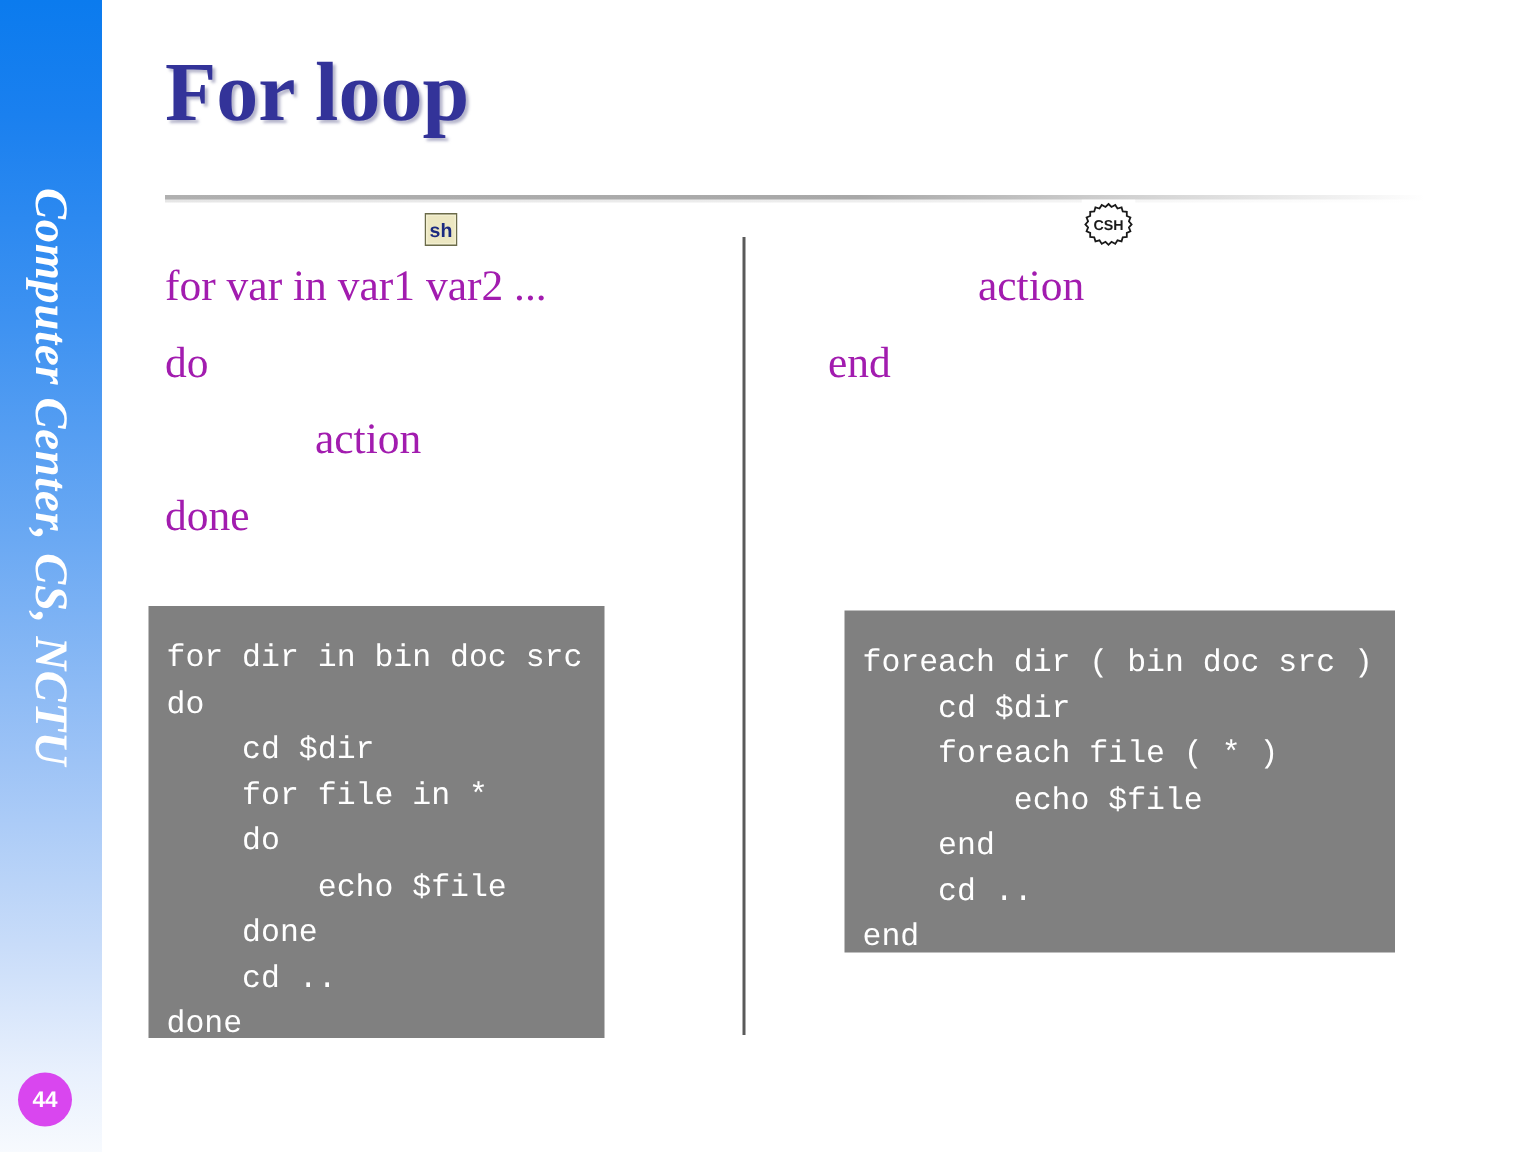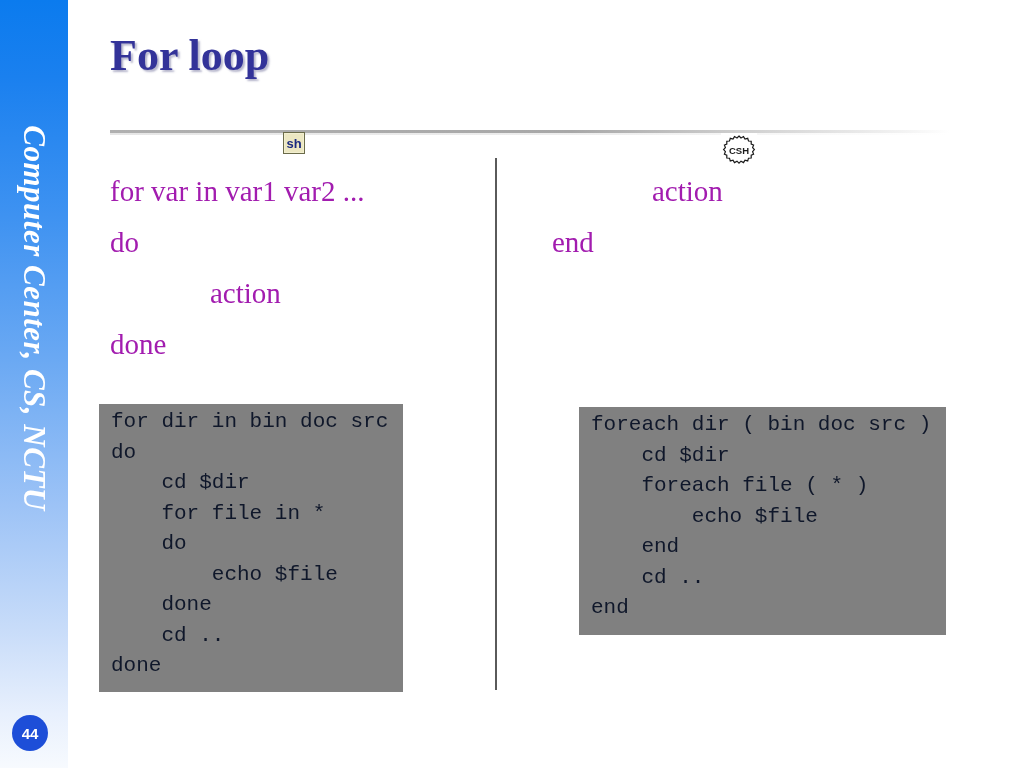--- a/index.html
+++ b/index.html
@@ -61,37 +61,37 @@
     letter-spacing: 0.5px;
     margin-top: 300px;
   }
   .page-badge {
     position: absolute;
     left: 12px;
     top: 715px;
     width: 36px;
     height: 36px;
     border-radius: 50%;
-    background: #1d4ed8;
+    background: #d946ef;
     color: #ffffff;
     font-family: "Liberation Sans", sans-serif;
     font-size: 15px;
     font-weight: bold;
     display: flex;
     align-items: center;
     justify-content: center;
   }
 
   
   .title {
     position: absolute;
     left: 110px;
     top: 30px;
     font-family: "Liberation Serif", serif;
-    font-size: 44px;
+    font-size: 56px;
     font-weight: bold;
     color: #333399;
     text-shadow: 2px 2px 2px rgba(120,120,160,0.55);
     letter-spacing: 0px;
   }
 
   
   .title-rule {
     position: absolute;
     left: 110px;
@@ -126,21 +126,21 @@
     top: 158px;
     width: 2px;
     height: 532px;
     background: #5a5a5a;
   }
 
   
   .icon-sh {
     position: absolute;
     left: 283px;
-    top: 132px;
+    top: 142px;
     width: 36px;
     height: 22px;
   }
   .icon-csh {
     position: absolute;
     left: 721px;
     top: 133px;
     width: 36px;
     height: 34px;
   }
@@ -155,39 +155,38 @@
   }
   .col-left  { left: 110px; top: 166px; width: 370px; }
   .col-right { left: 552px; top: 166px; width: 400px; }
   .col .ln { white-space: pre; }
   .col .ind { padding-left: 100px; }
 
   
   .code {
     position: absolute;
     background: #808080;
-    color: #0f172a;
+    color: #ffffff;
     font-family: "Liberation Mono", monospace;
     font-size: 21px;
     line-height: 30.5px;
     white-space: pre;
-    padding: 3px 12px;
+    padding: 21px 12px;
   }
   .code-left {
     left: 99px;
     top: 404px;
     width: 304px;
     height: 288px;
   }
   .code-right {
     left: 563px;
     top: 407px;
     width: 367px;
     height: 228px;
-    margin-left: 16px;
   }
 </style>
 </head>
 <body>
 
 <div class="slide">
 
   <div class="sidebar"></div>
   <div class="sidebar-text">
     <span>Computer Center, CS, NCTU</span>

